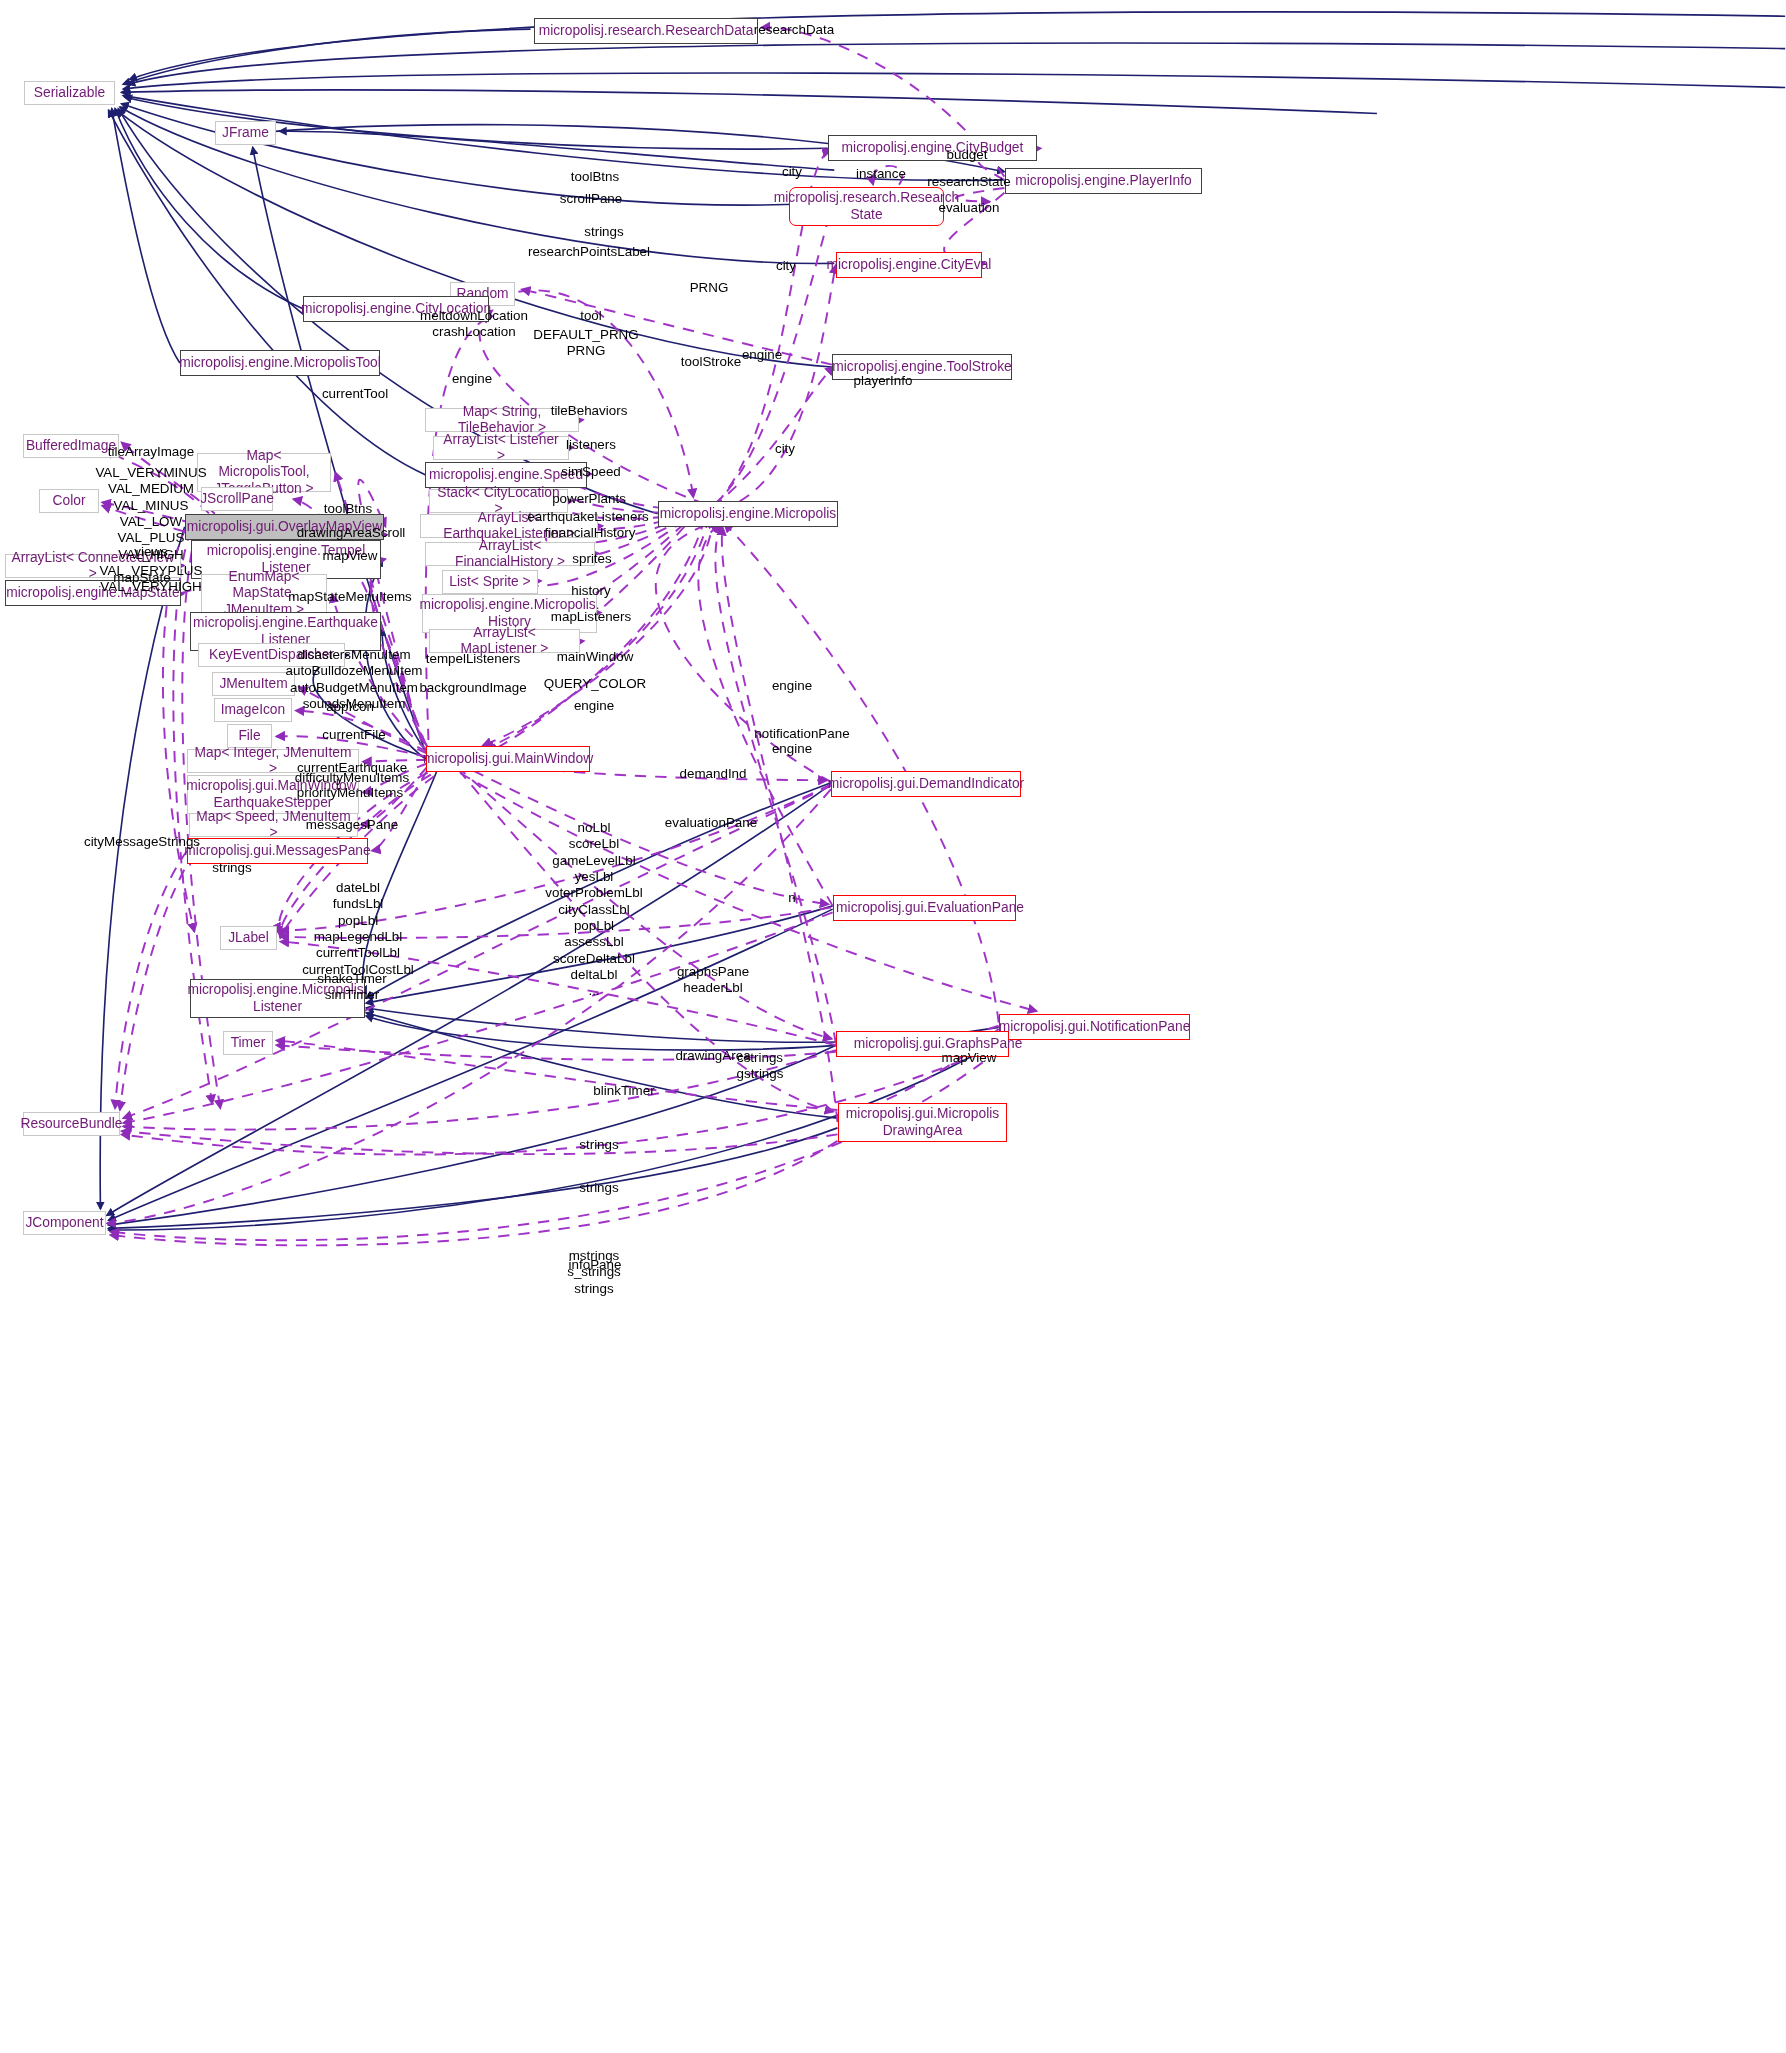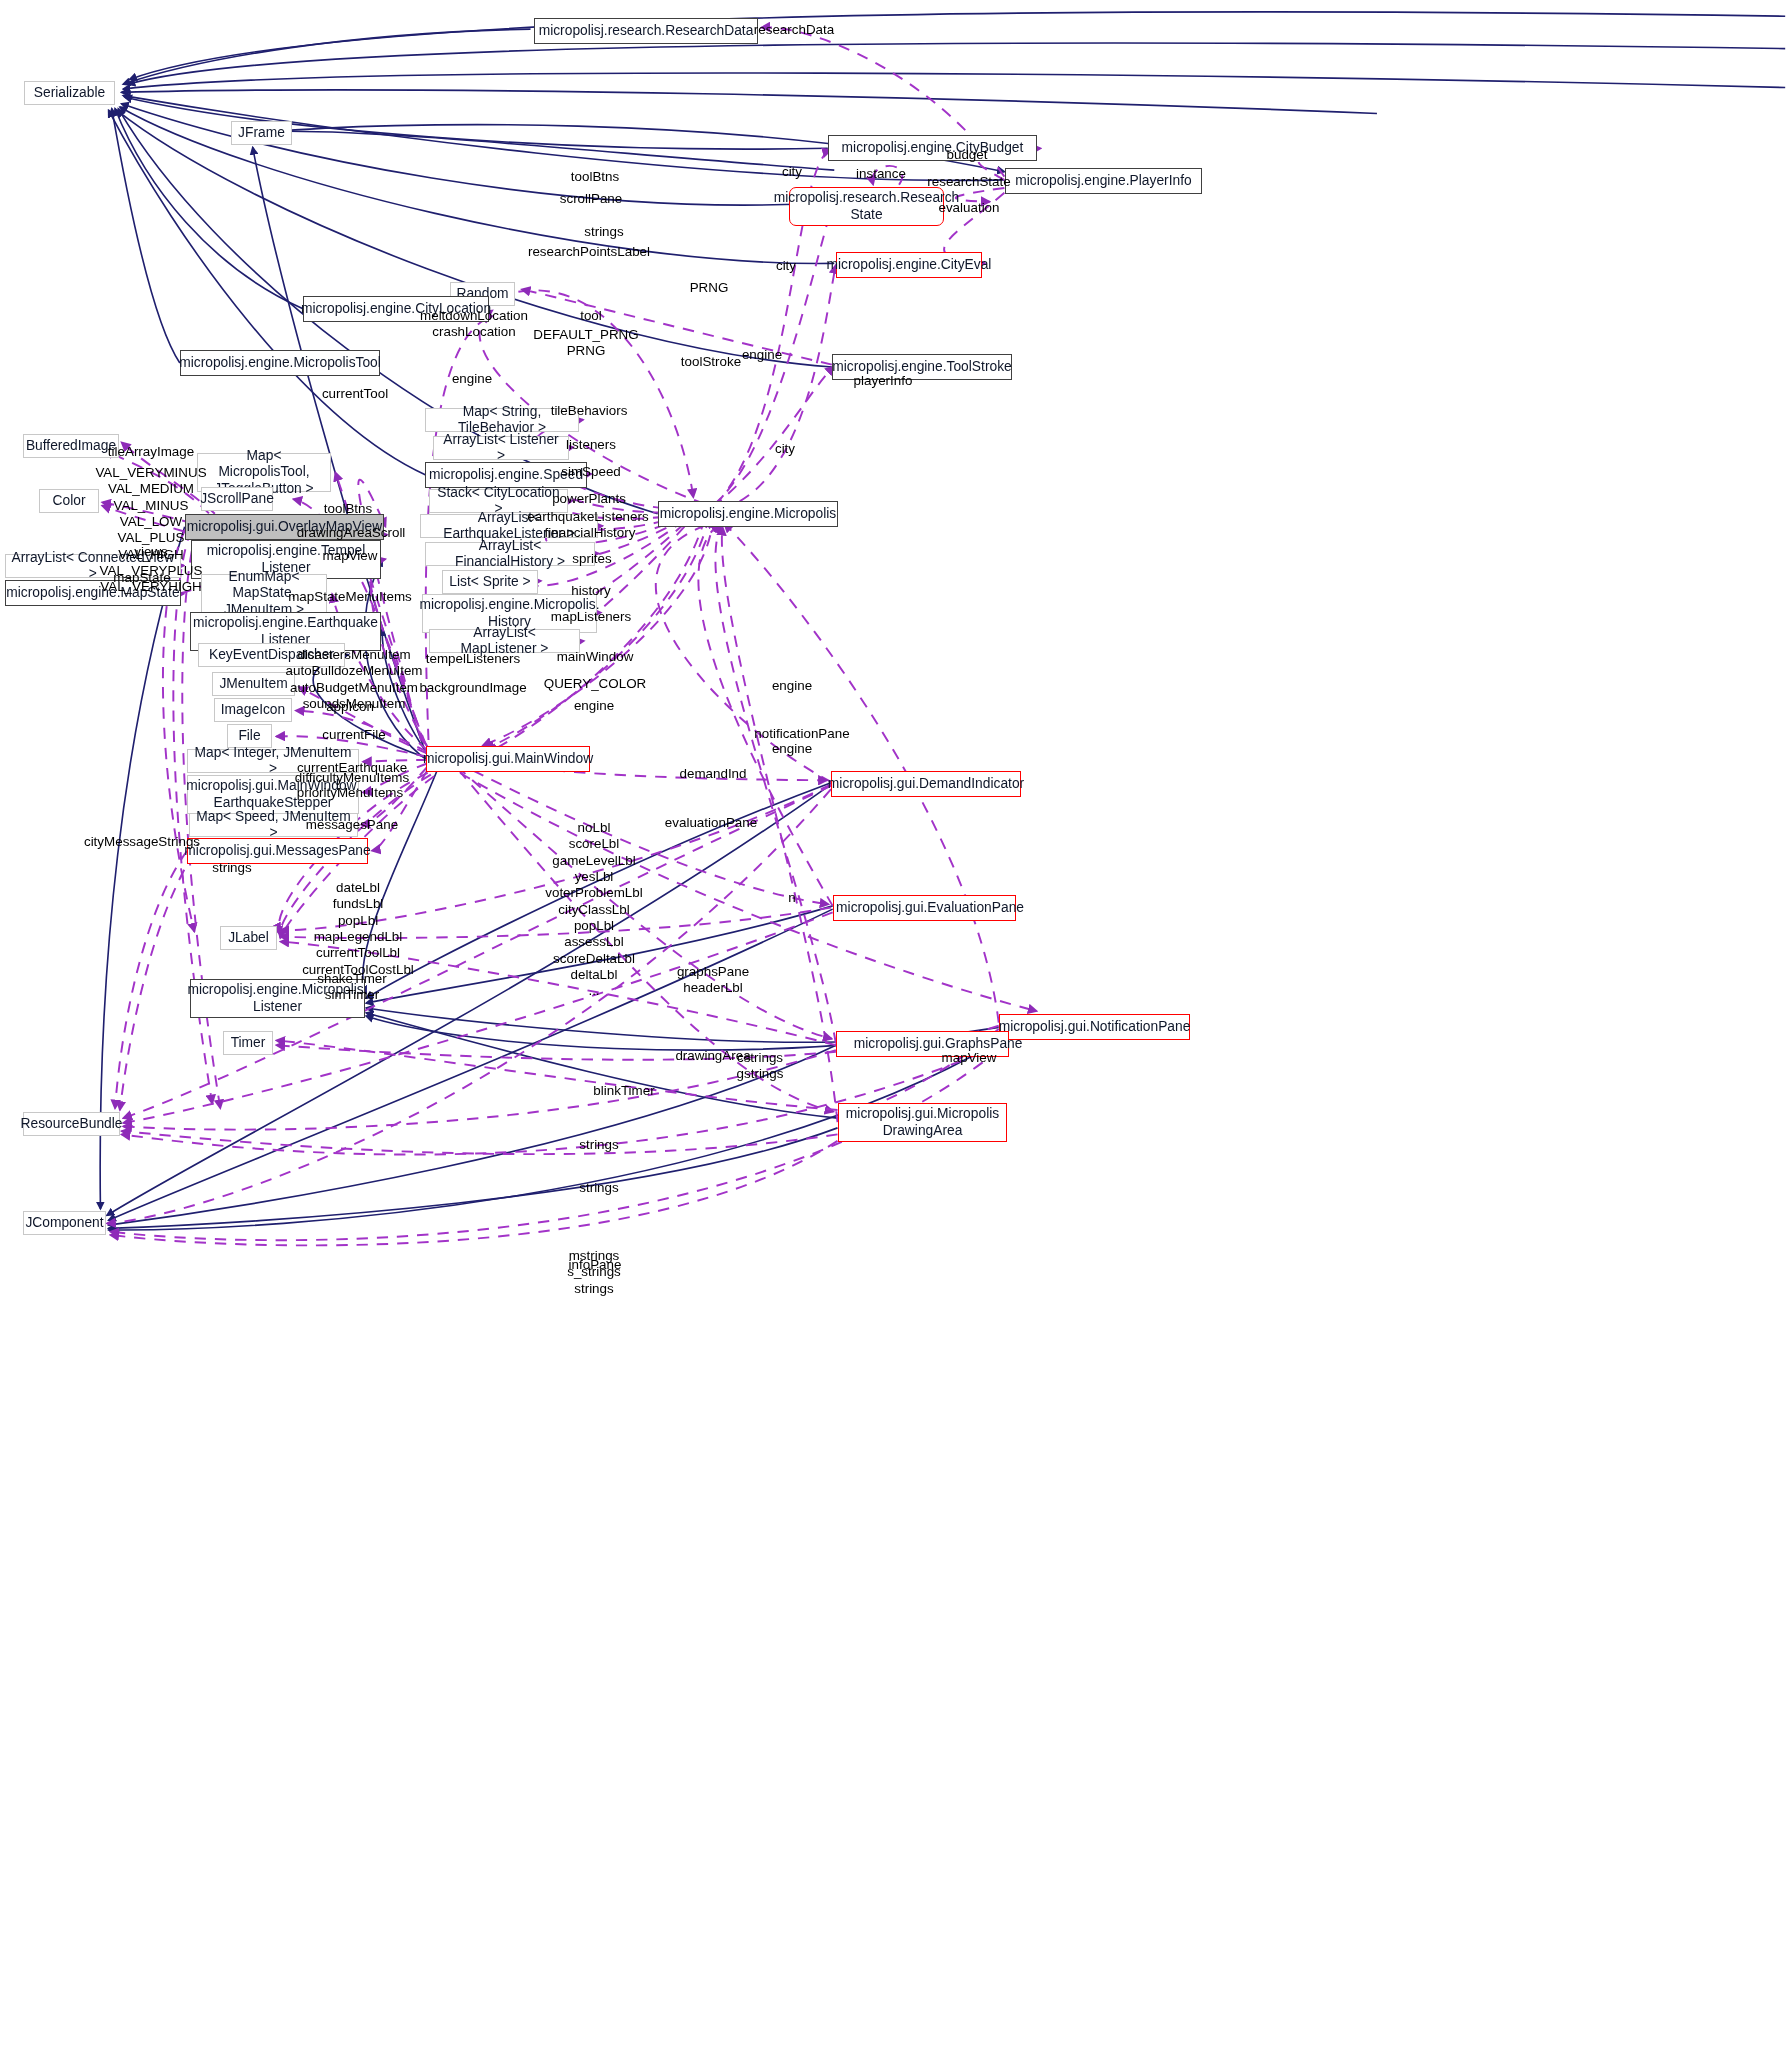--- a/index.html
+++ b/index.html
@@ -42,21 +42,21 @@
 
   .node {
     position: absolute;
     box-sizing: border-box;
     display: flex;
     align-items: center;
     justify-content: center;
     text-align: center;
     line-height: 1.18;
     font-size: 13.8px;
-    color: #0f172a;
+    color: #701a75;
     background: #ffffff;
     white-space: pre-line;
     padding: 1.6px 4.9px;
   }
   
   .node.lib {                 
     border: 1.2px solid #c8c8c8;
   }
   .node.dark {                
     border: 1.6px solid #404040;
@@ -221,21 +221,21 @@
 
       <path class="edge-dashed" marker-end="url(#ah-dash)" d="M1233,1296 C900,1560 300,1540 136,1520"></path>
       <path class="edge-dashed" marker-end="url(#ah-dash)" d="M1034,1408 C800,1560 300,1545 136,1524"></path>
       <path class="edge-dashed" marker-end="url(#ah-dash)" d="M1026,974 C700,1350 260,1500 132,1510"></path>
     </g>
   </svg>
 
   <div id="nodes">
       <div class="node lib" style="left: 24px; top: 81px; width: 91px; height: 24px;">Serializable</div>
       <div class="node dark" style="left: 534px; top: 18px; width: 224px; height: 26px;">micropolisj.research.ResearchData</div>
-      <div class="node lib" style="left: 215px; top: 121px; width: 61px; height: 24px; margin-left: 16px;">JFrame</div>
+      <div class="node lib" style="left: 215px; top: 121px; width: 61px; height: 24px;">JFrame</div>
       <div class="node dark" style="left: 828px; top: 135px; width: 209px; height: 26px;">micropolisj.engine.CityBudget</div>
       <div class="node dark" style="left: 1005px; top: 168px; width: 197px; height: 26px;">micropolisj.engine.PlayerInfo</div>
       <div class="node red" style="left: 789px; top: 187px; width: 155px; height: 39px; border-radius: 7px;">micropolisj.research.Research
 State</div>
       <div class="node red" style="left: 836px; top: 252px; width: 146px; height: 26px;">micropolisj.engine.CityEval</div>
       <div class="node lib" style="left: 450px; top: 282px; width: 65px; height: 24px;">Random</div>
       <div class="node dark" style="left: 303px; top: 296px; width: 186px; height: 26px;">micropolisj.engine.CityLocation</div>
       <div class="node dark" style="left: 180px; top: 350px; width: 200px; height: 26px;">micropolisj.engine.MicropolisTool</div>
       <div class="node dark" style="left: 832px; top: 354px; width: 180px; height: 26px;">micropolisj.engine.ToolStroke</div>
       <div class="node lib" style="left: 425px; top: 408px; width: 154px; height: 24px;">Map&lt; String, TileBehavior &gt;</div>

